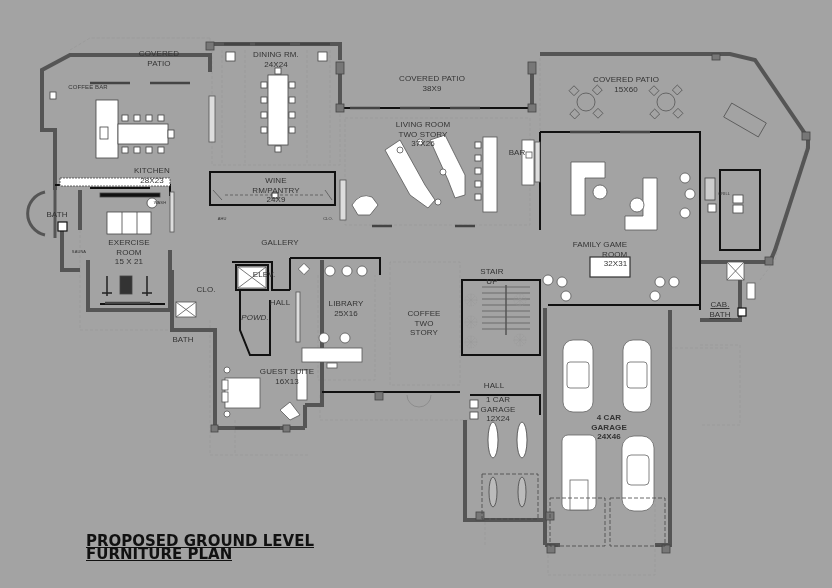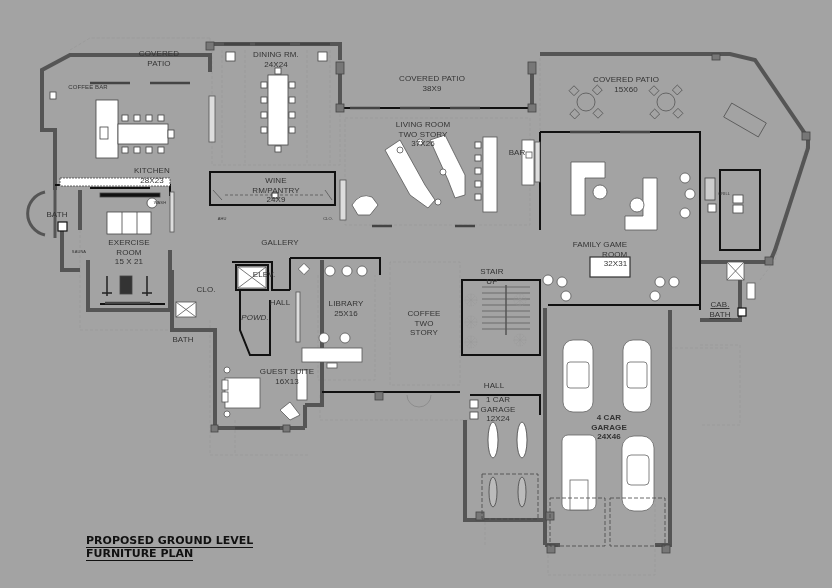--- a/index.html
+++ b/index.html
@@ -1,21 +1,21 @@
 <!DOCTYPE html>
 <html><head>
 <meta charset="utf-8">
 <style>
   html,body{margin:0;padding:0;background:#fff;}
   #plan{position:relative;width:832px;height:588px;overflow:hidden;background:#a3a3a3;font-family:"Liberation Sans",sans-serif;}
   svg{position:absolute;left:0;top:0;}
   .lbl{position:absolute;font-family:"Liberation Sans",sans-serif;font-size:8px;line-height:9.5px;color:#333;text-align:center;white-space:nowrap;transform:translateX(-50%);letter-spacing:0.1px;}
   .lbl span{display:block;}
   .tiny{font-size:6px;line-height:7px;}
-  .title{position:absolute;left:86px;top:535px;font-family:"DejaVu Sans",sans-serif;font-weight:bold;font-size:11px;line-height:12px;color:#111;}
+  .title{position:absolute;left:86px;top:535px;font-family:"DejaVu Sans",sans-serif;font-weight:bold;font-size:15px;line-height:12px;color:#111;}
   .title span{display:block;border-bottom:1px solid #111;width:max-content;padding-bottom:0px;}
 </style>
 </head>
 <body>
 
 <div id="plan">
 <svg width="832" height="588" viewBox="0 0 832 588" xmlns="http://www.w3.org/2000/svg">
   <defs>
     <g id="chair">
           <rect x="-3" y="-3" width="6" height="6" fill="#fff" stroke="#444" stroke-width="0.8"></rect>

